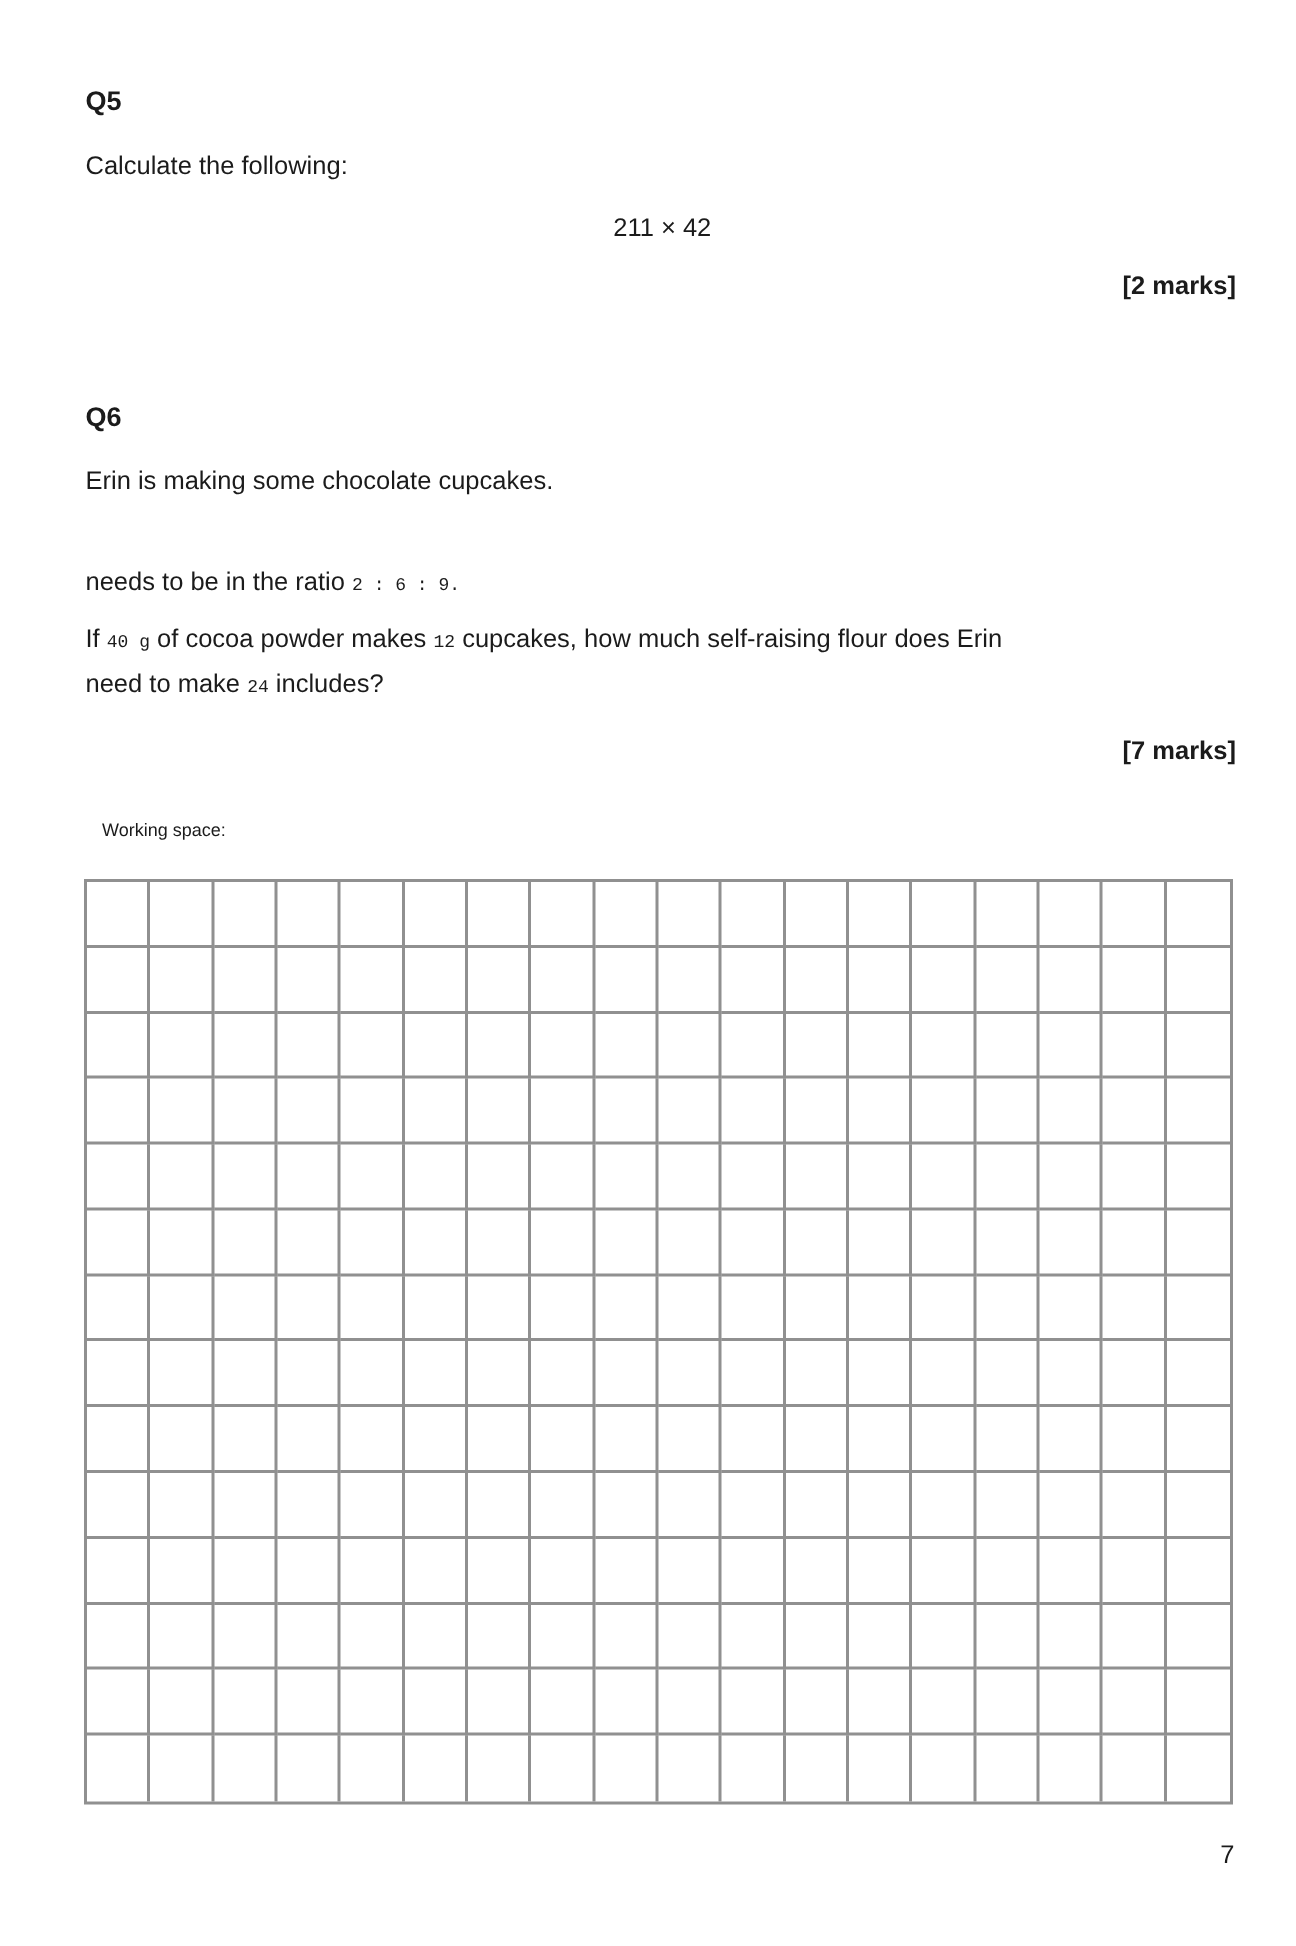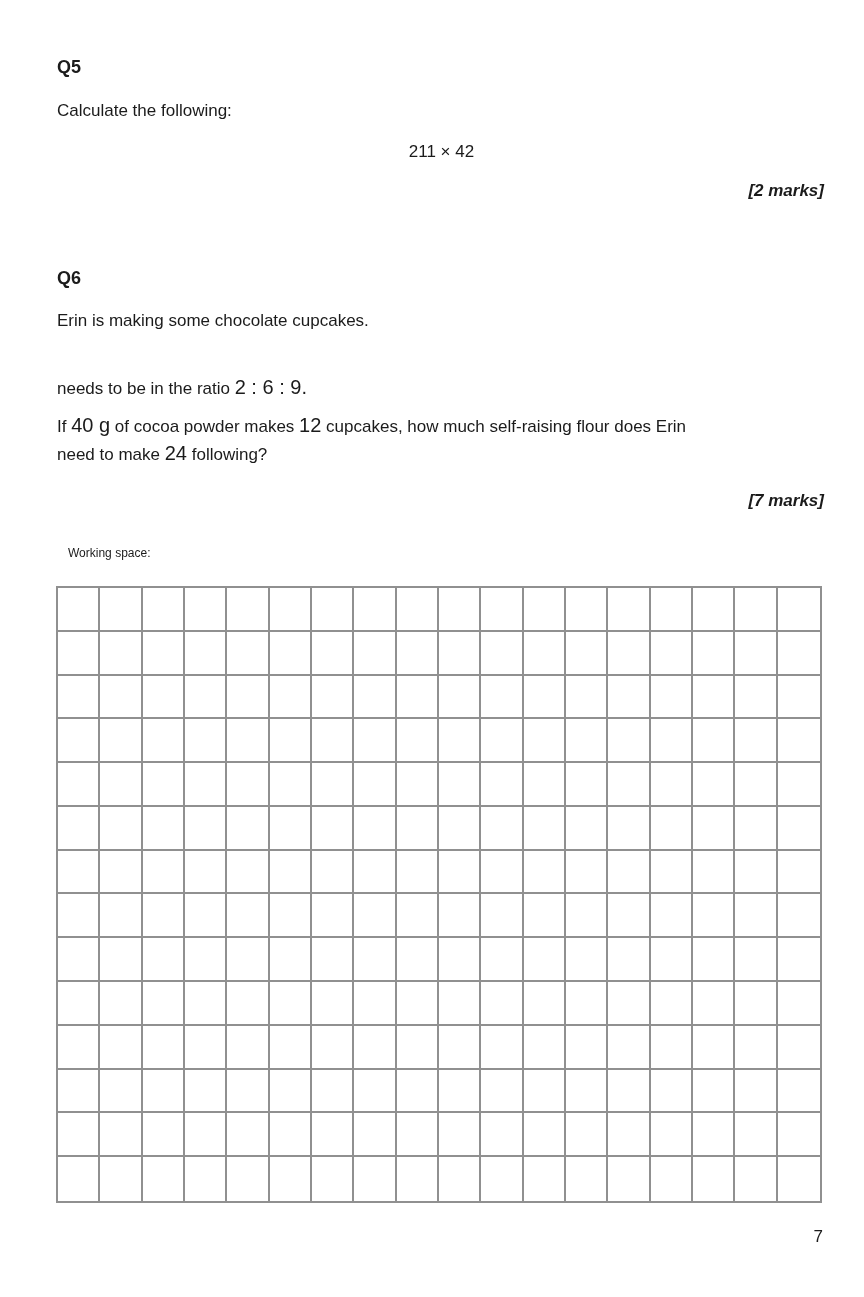--- a/index.html
+++ b/index.html
@@ -20,34 +20,33 @@
   .abs{position:absolute;}
   .heading{
     font-size:18px;font-weight:bold;line-height:27px;
     left:57px;
   }
   .body-text{
     font-size:17px;line-height:27px;
     left:57px;right:30px;
   }
   .math{
-    font-family:Liberation Sans, sans-serif;
-    font-size:20px;
+    font-family:Liberation Mono, monospace;
+    font-size:12px;
   }
   .math-line{
     left:57px;right:38px;
     text-align:center;
     font-family:Liberation Sans, sans-serif;
     font-size:17px;line-height:27px;
   }
   .marks{
     right:40px;
     font-size:17px;font-weight:bold;line-height:27px;
     text-align:right;
-    font-style:italic;
   }
   .working-label{
     left:68px;
     font-size:12px;line-height:27px;
   }
   .working-grid{
     left:56px;top:586px;
     width:766px;height:617px;
     display:grid;
     border:2px solid var(--grid-color);
@@ -74,21 +73,21 @@
 <div class="abs math-line" style="top:138px">211 × 42</div>
 
 <div class="abs marks" style="top:177px">[2 marks]</div>
 
 <div class="abs heading" style="top:265px">Q6</div>
 
 <div class="abs body-text" style="top:307px">Erin is making some chocolate cupcakes.</div>
 
 <div class="abs body-text" style="top:347px"><br><span>needs to be in the ratio </span><span class="math">2 : 6 : 9</span><span class="math">.</span></div>
 
-<div class="abs body-text" style="top:412px"><span>If </span><span class="math">40 g</span><span> of cocoa powder makes </span><span class="math">12</span><span> cupcakes, how much self-raising flour does Erin</span><br><span>need to make </span><span class="math">24</span><span> following?</span></div>
+<div class="abs body-text" style="top:412px"><span>If </span><span class="math">40 g</span><span> of cocoa powder makes </span><span class="math">12</span><span> cupcakes, how much self-raising flour does Erin</span><br><span>need to make </span><span class="math">24</span><span> includes?</span></div>
 
 <div class="abs marks" style="top:487px">[7 marks]</div>
 
 <div class="abs working-label" style="top:540px">Working space:</div>
 
 <div class="abs working-grid" id="working-grid" style="grid-template-columns: repeat(18, 1fr); grid-template-rows: repeat(14, 1fr);">
     <div class="grid-cell"></div>
     <div class="grid-cell"></div>
     <div class="grid-cell"></div>
     <div class="grid-cell"></div>

